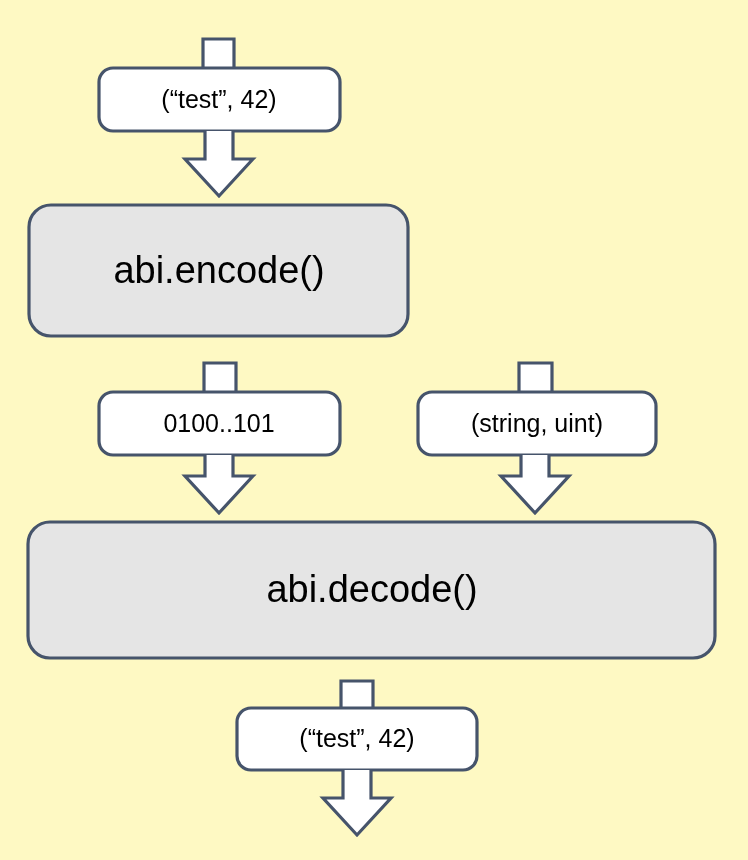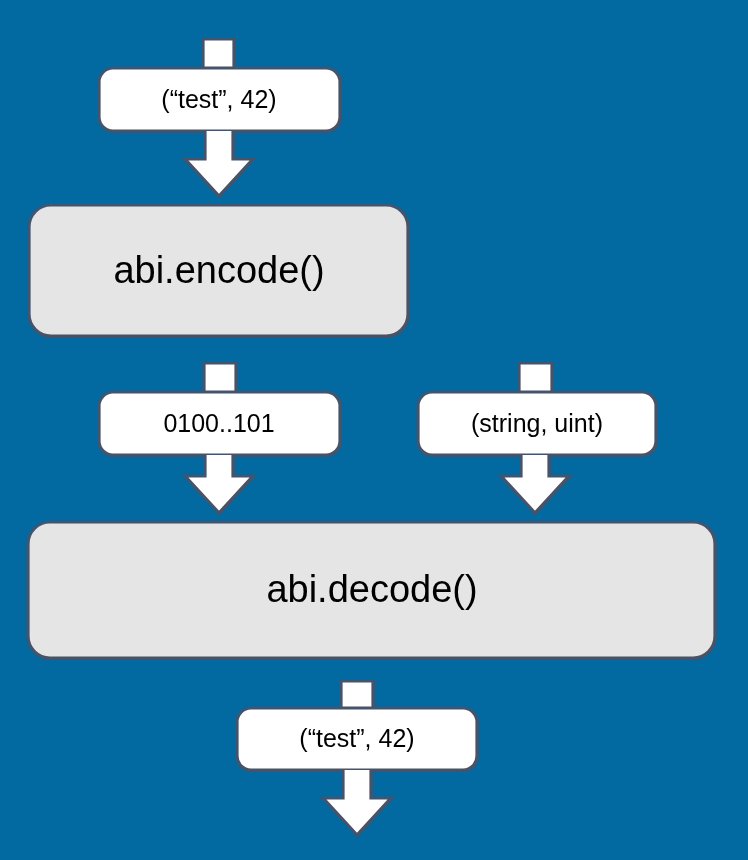--- a/index.html
+++ b/index.html
@@ -33,21 +33,21 @@
   .label-small {
     font-size: 25px;
   }
   .label-large {
     font-size: 38px;
   }
 </style>
 </head>
 <body>
 
-<div id="diagram-root" style="background: #0369a1;">
+<div id="diagram-root" style="background: #fef9c3;">
   <svg id="diagram-svg" viewBox="0 0 748 860">
 
     <path d="M 203 70 L 203 39 L 234 39 L 234 70" fill="#ffffff" stroke="#46546b" stroke-width="3.2" stroke-linejoin="miter"></path>
 
     <rect x="99" y="68" width="241" height="63" rx="14" ry="14" fill="#ffffff" stroke="#46546b" stroke-width="3.2"></rect>
     <text class="shape-label label-small" x="219" y="101" fill="#000000">(“test”, 42)</text>
 
     <path d="M 205 131 L 205 159 L 185 159 L 219 196 L 253 159 L 233 159 L 233 131" fill="#ffffff" stroke="#46546b" stroke-width="3.2" stroke-linejoin="miter"></path>
 
     <rect x="29" y="205" width="379" height="131" rx="22" ry="22" fill="#e5e5e5" stroke="#46546b" stroke-width="3.2"></rect>

